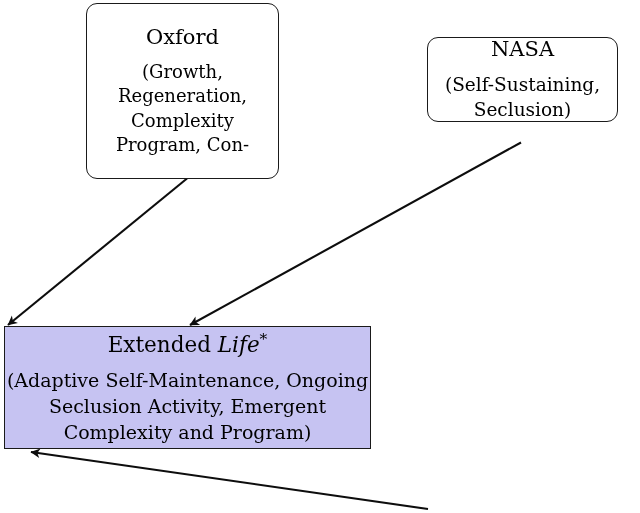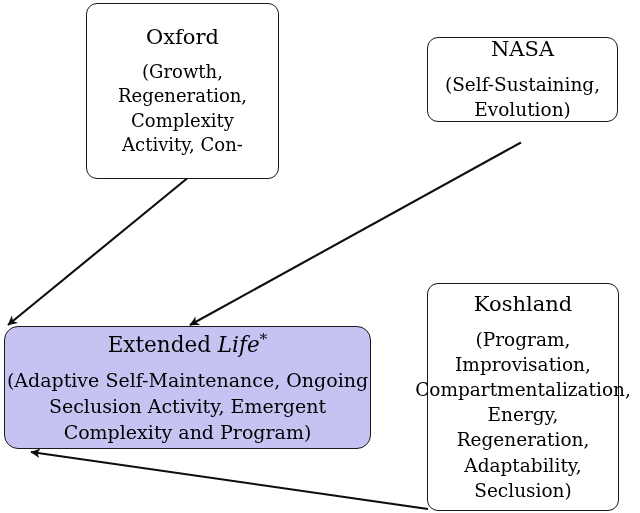--- a/index.html
+++ b/index.html
@@ -85,21 +85,21 @@
     margin-right: -14px;
   }
 
   
   #node-life {
     left: 4px;
     top: 326px;
     width: 367px;
     height: 123px;
     background: #c6c3f2;
-    border-radius: 14px;
+    border-radius: 0;
     padding: 2px 4px;
   }
   #node-life .title { font-size: 21.5px; }
   #node-life .body { font-size: 19px; }
   #node-life .italic-term {
     font-style: italic;
   }
   #node-life .asterisk {
     font-size: 0.72em;
     vertical-align: super;
@@ -125,44 +125,32 @@
 
     <line x1="428" y1="509" x2="31" y2="452" stroke="#0d0d0d" stroke-width="2.1" marker-end="url(#ahead)"></line>
   </svg>
 
   <div class="node" id="node-oxford">
     <div class="title">Oxford</div>
     <div class="body">
       <span class="ln">(Growth,</span>
       <span class="ln">Regeneration,</span>
       <span class="ln">Complexity</span>
-      <span class="ln">Activity, Con-</span>
+      <span class="ln">Program, Con-</span>
     </div>
   </div>
 
   <div class="node" id="node-nasa">
     <div class="title">NASA</div>
     <div class="body">
       <span class="ln">(Self-Sustaining,</span>
-      <span class="ln">Evolution)</span>
+      <span class="ln">Seclusion)</span>
     </div>
   </div>
 
-  <div class="node" id="node-koshland">
-    <div class="title">Koshland</div>
-    <div class="body">
-      <span class="ln">(Program,</span>
-      <span class="ln">Improvisation,</span>
-      <span class="ln wide">Compartmentalization,</span>
-      <span class="ln">Energy,</span>
-      <span class="ln">Regeneration,</span>
-      <span class="ln">Adaptability,</span>
-      <span class="ln">Seclusion)</span>
-    </div>
-  </div>
 
   <div class="node" id="node-life">
     <div class="title">
       <span>Extended </span><span class="italic-term">Life</span><span class="asterisk">*</span>
     </div>
     <div class="body">
       <span class="ln">(Adaptive Self-Maintenance, Ongoing</span>
       <span class="ln">Seclusion Activity, Emergent</span>
       <span class="ln">Complexity and Program)</span>
     </div>

